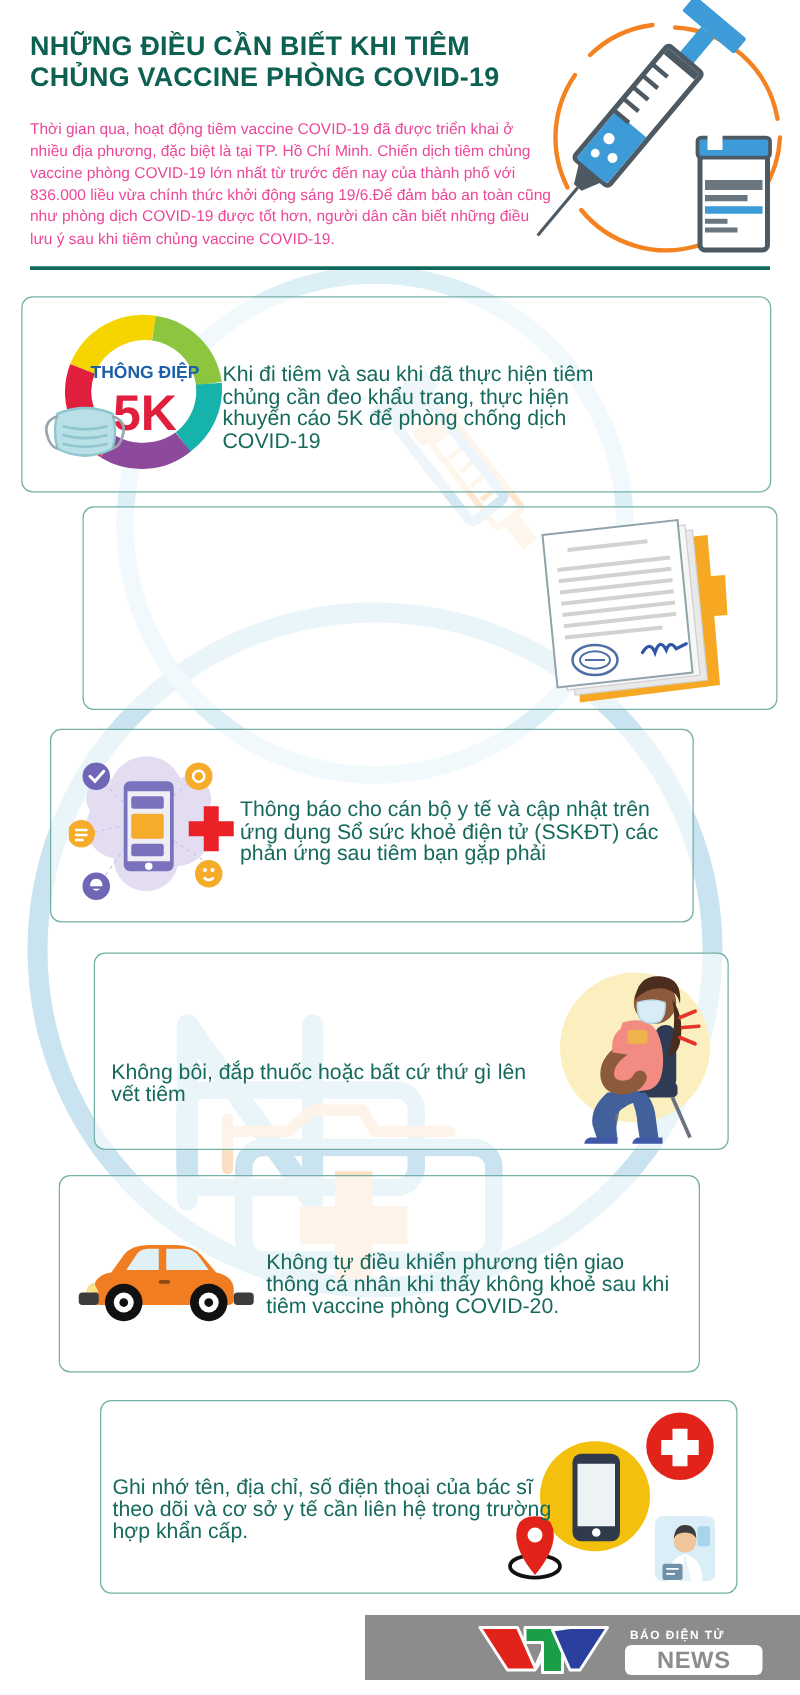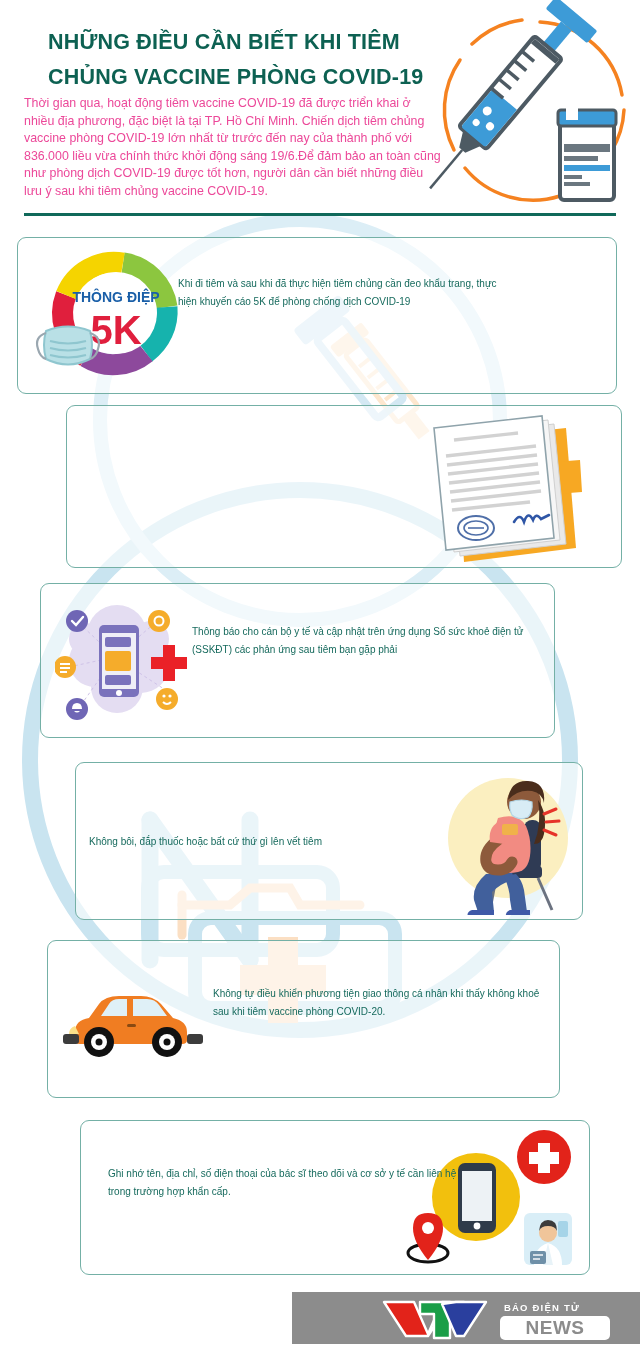--- a/index.html
+++ b/index.html
@@ -10,56 +10,56 @@
   }
   .page{position:absolute;inset:0;width:640px;height:1356px;background:#ffffff;}
 
   
   .wm{position:absolute;left:0;top:0;width:640px;height:1356px;pointer-events:none;}
 
   
   .header{position:absolute;left:0;top:0;width:640px;height:225px;}
   .title{
     position:absolute;left:24px;top:25px;width:430px;
-    font-size:21.5px;line-height:35px;font-weight:bold;letter-spacing:0.2px;
-    color:#0d6152;text-transform:uppercase;margin-left:24px;
+    font-size:21.5px;line-height:25px;font-weight:bold;letter-spacing:0.2px;
+    color:#0d6152;text-transform:uppercase;
   }
   .intro{
     position:absolute;left:24px;top:95px;width:420px;
     font-size:12.4px;line-height:17.6px;color:#ec4899;
   }
   .rule{
     position:absolute;left:24px;top:213px;width:592px;height:3px;background:#10695a;
   }
   .header-art{position:absolute;right:0px;top:0px;width:230px;height:215px;}
 
   
   .card{
     position:absolute;background:rgba(255,255,255,0.62);
     border:1px solid #74b0a6;border-radius:9px;box-sizing:border-box;
   }
   .card-text{
-    position:absolute;font-size:10px;line-height:17.6px;color:#166a5d;
+    position:absolute;font-size:17px;line-height:17.6px;color:#166a5d;margin-top:16px;
   }
   .card-art{position:absolute;}
 
   
   #card-1{left:17px;  top:237px;  width:600px; height:157px;}
   #card-2{left:66px;  top:405px;  width:556px; height:163px;}
   #card-3{left:40px;  top:583px;  width:515px; height:155px;}
   #card-4{left:75px;  top:762px;  width:508px; height:158px;}
   #card-5{left:47px;  top:940px;  width:513px; height:158px;}
   #card-6{left:80px;  top:1120px; width:510px; height:155px;}
 
   #text-1{left:178px; top:275px;  width:330px;}
   #text-2{left:80px;  top:478px;  width:340px;}
   #text-3{left:192px; top:623px;  width:345px;}
   #text-4{left:89px;  top:833px;  width:350px;}
   #text-5{left:213px; top:985px;  width:330px;}
-  #text-6{left:108px;  top:1165px; width:360px;}
+  #text-6{left:90px;  top:1165px; width:360px;}
 
   
   .footer-bar{position:absolute;left:292px;top:1292px;width:348px;height:52px;background:#8c8c8c;}
   .footer-logo{position:absolute;left:292px;top:1292px;width:348px;height:52px;}
 </style>
 </head>
 <body>
 
 <div class="page">
 

